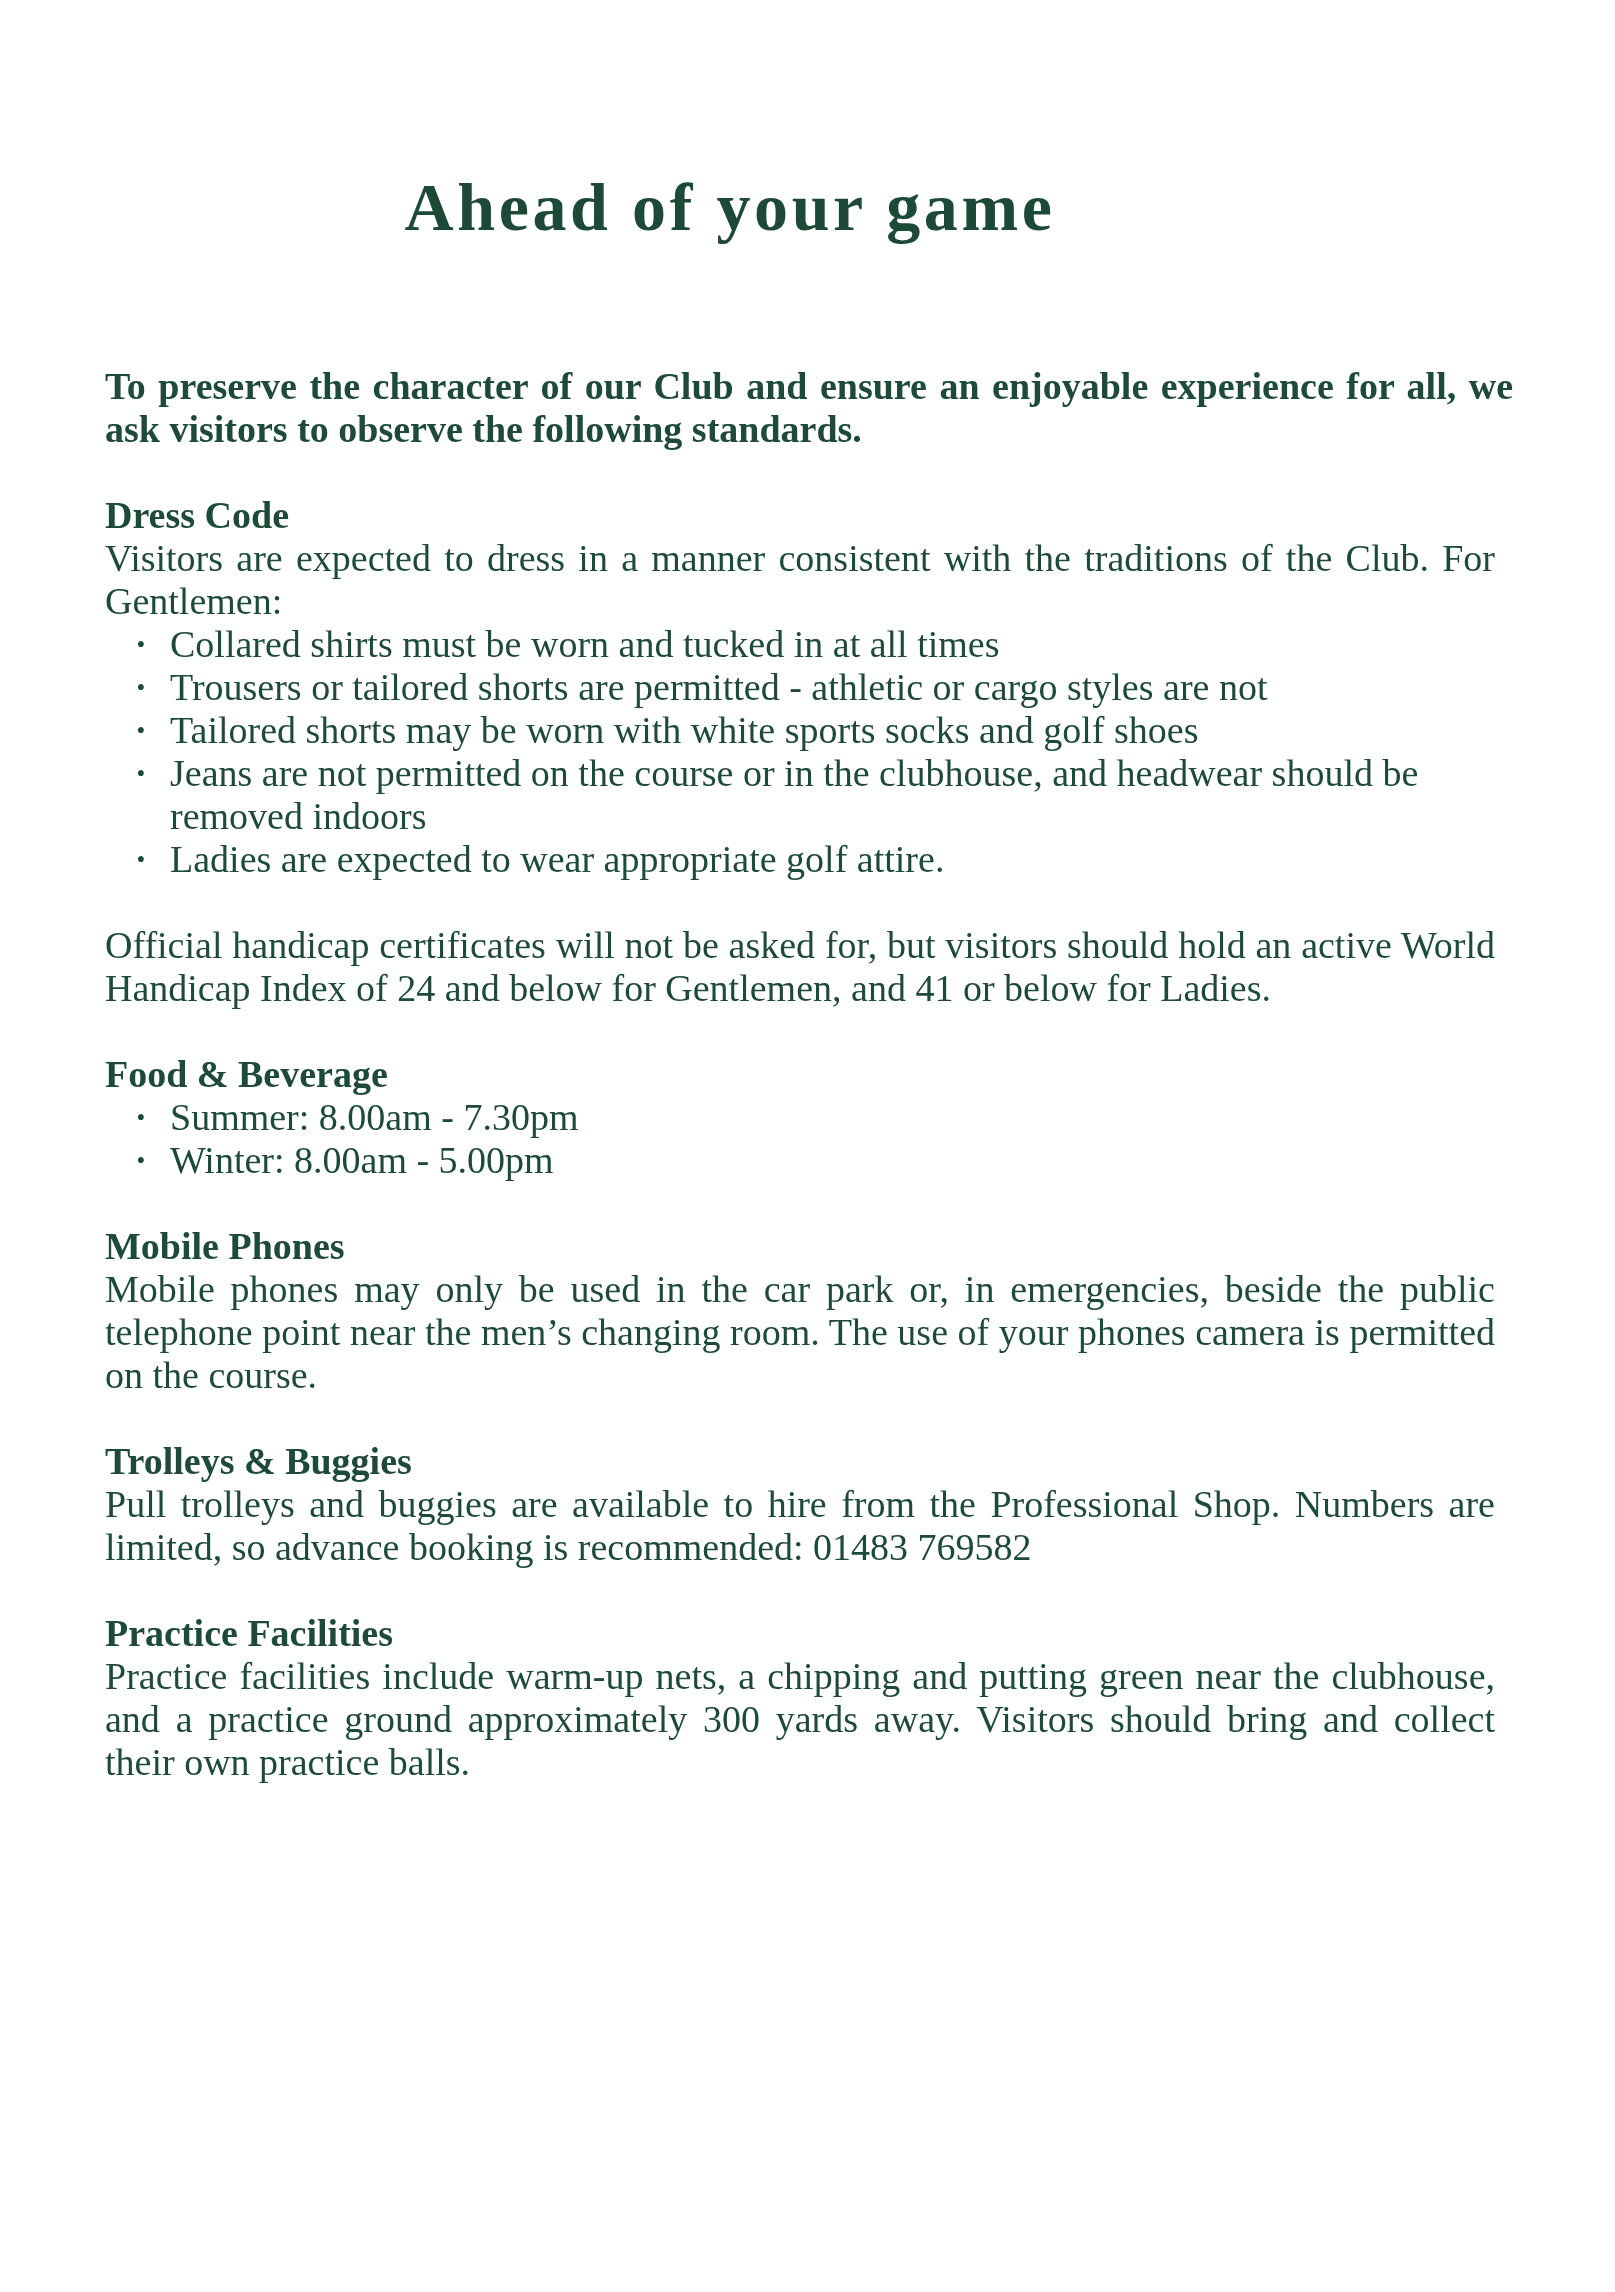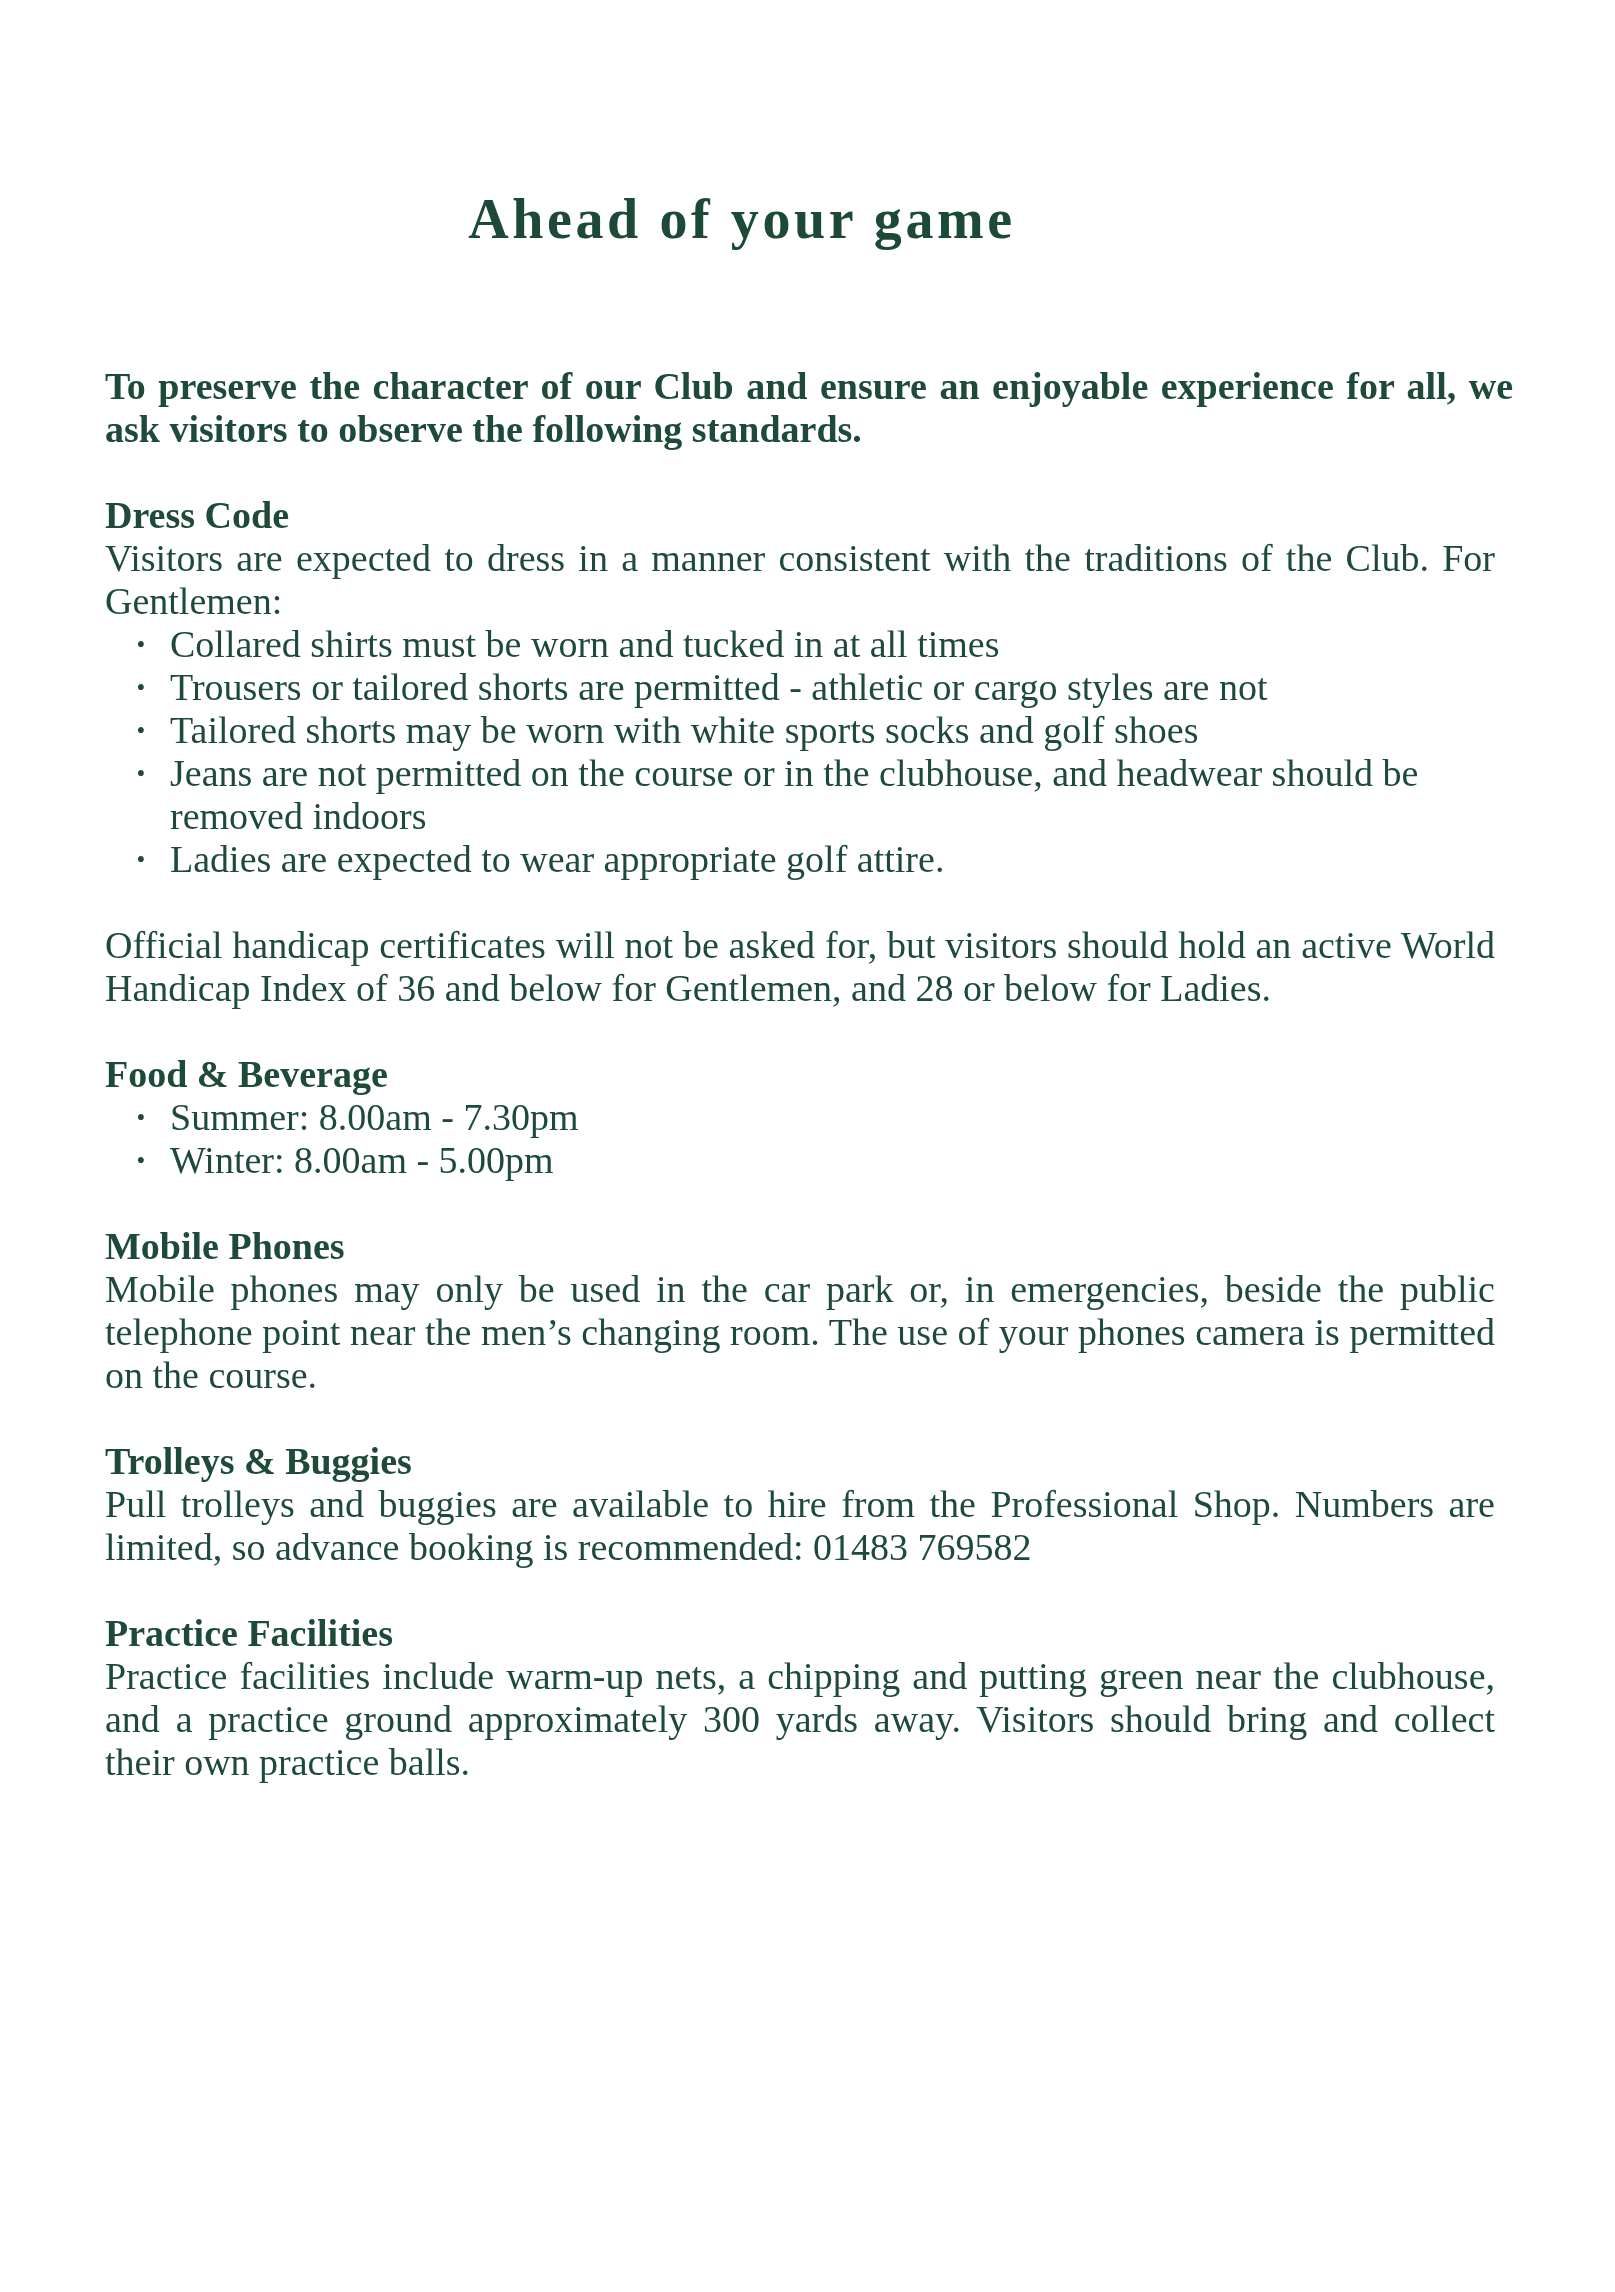--- a/index.html
+++ b/index.html
@@ -21,25 +21,25 @@
       top: 0;
       width: 1616px;
       height: 2293px;
     }
     .title {
       position: absolute;
       left: 0;
       top: 150px;
       width: 1452px;
       text-align: center;
-      font-size: 56px;
+      font-size: 68px;
       font-weight: bold;
       letter-spacing: 3.6px;
       line-height: 107px;
-      margin: 16px;
+      margin: 4px;
       color: #1d4a37;
     }
     .content {
       position: absolute;
       left: 105px;
       top: 365px;
       width: 1408px;
       font-size: 38px;
       line-height: 43px;
     }
@@ -96,21 +96,21 @@
         <li><span class="bullet">•</span><span>Collared shirts must be worn and tucked in at all times</span></li>
         <li><span class="bullet">•</span><span>Trousers or tailored shorts are permitted - athletic or cargo styles are not</span></li>
         <li><span class="bullet">•</span><span>Tailored shorts may be worn with white sports socks and golf shoes</span></li>
         <li><span class="bullet">•</span><span>Jeans are not permitted on the course or in the clubhouse, and headwear should be removed indoors</span></li>
         <li><span class="bullet">•</span><span>Ladies are expected to wear appropriate golf attire.</span></li>
       </ul>
     </div>
 
 
     <div class="section">
-      <p class="section-body">Official handicap certificates will not be asked for, but visitors should hold an active World Handicap Index of 36 and below for Gentlemen, and 28 or below for Ladies.</p>
+      <p class="section-body">Official handicap certificates will not be asked for, but visitors should hold an active World Handicap Index of 24 and below for Gentlemen, and 41 or below for Ladies.</p>
     </div>
 
     <div class="section">
       <h2 class="section-title">Food &amp; Beverage</h2>
       <ul class="bullets">
         <li><span class="bullet">•</span><span>Summer: 8.00am - 7.30pm</span></li>
         <li><span class="bullet">•</span><span>Winter: 8.00am - 5.00pm</span></li>
       </ul>
     </div>
 

